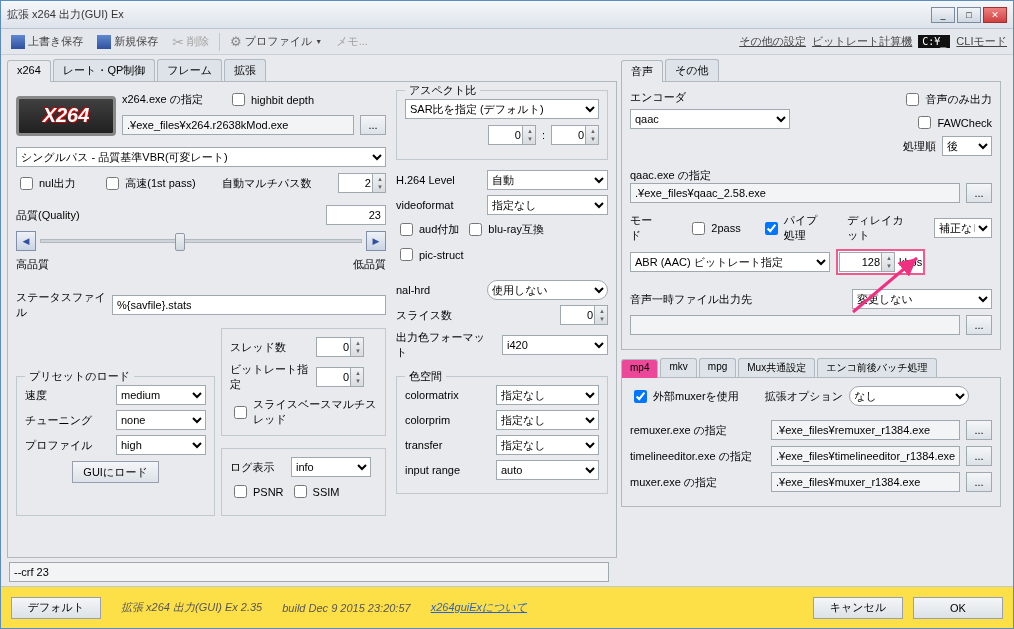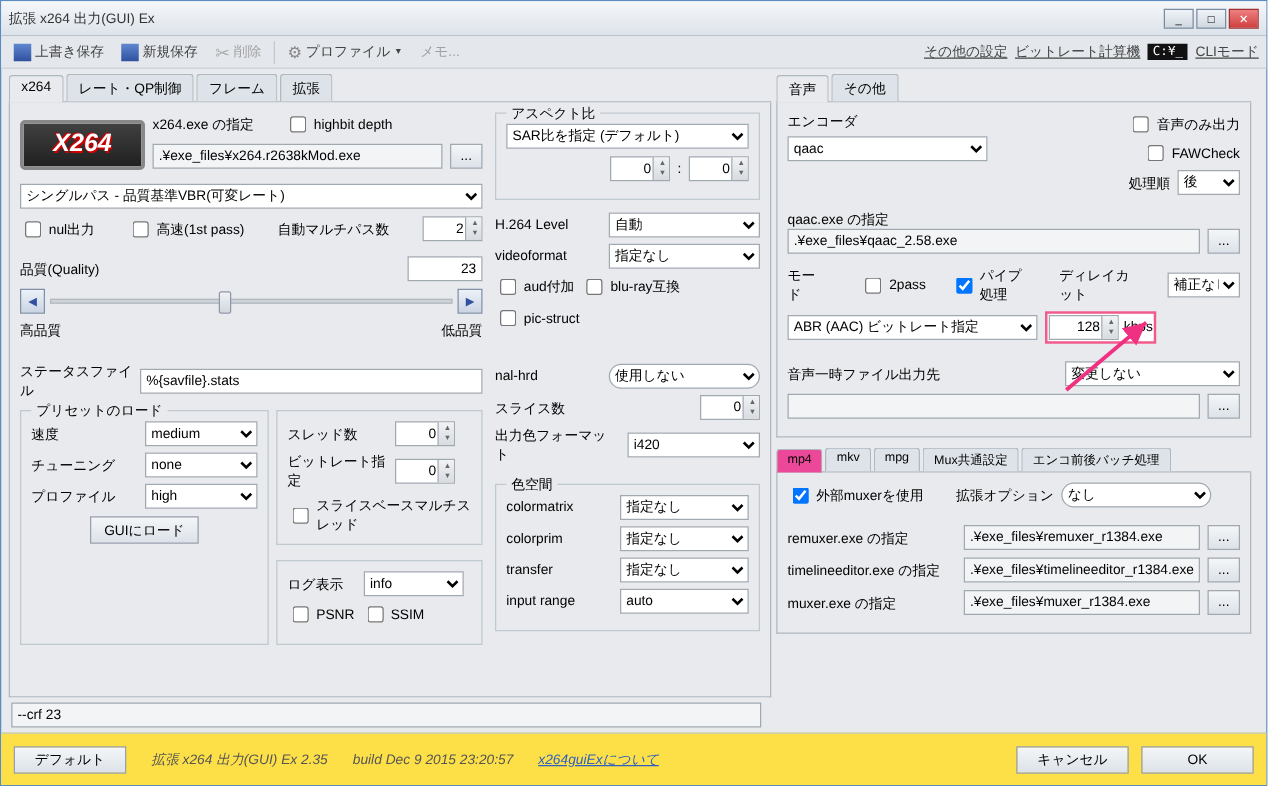--- a/index.html
+++ b/index.html
@@ -164,21 +164,21 @@
             <div class="row" style="justify-content:space-between;">
               <span>高品質</span>
               <span>低品質</span>
             </div>
             <div class="row" style="margin-top:18px;">
               <span style="width:90px;">ステータスファイル</span>
               <input class="txt-input" style="flex: 1 1 0%;" value="%{savfile}.stats">
             </div>
 
             <div class="half-grp" style="margin-top:8px;">
-              <div class="grp" style="flex:1;">
+              <div class="grp" style="flex:1;margin-top:48px;">
                 <span class="grp-title">プリセットのロード</span>
                 <div class="field-row">
                     <span class="field-label">速度</span>
                     <select style="width:90px;"><option>medium</option></select>
                   </div>
                 <div class="field-row">
                     <span class="field-label">チューニング</span>
                     <select style="width:90px;"><option>none</option></select>
                   </div>
                 <div class="field-row">
@@ -249,21 +249,21 @@
                   <input type="checkbox" style="">
                   <span>blu-ray互換</span>
                 </label>
             </div>
             <div class="row">
                 <label class="chk">
                   <input type="checkbox" style="">
                   <span>pic-struct</span>
                 </label>
               </div>
-            <div class="field-row" style="margin-top:27px;justify-content:flex-end;">
+            <div class="field-row" style="margin-top:16px;justify-content:flex-end;">
                 <span class="field-label">nal-hrd</span>
                 <select style="flex:1;border-radius:10px;"><option>使用しない</option></select>
               </div>
             <div class="field-row">
                 <span class="field-label">スライス数</span>
                 <span style="flex:1; text-align:right;"><span class="num-spin"><span>0</span><span class="spin-arrows">▲<br>▼</span></span></span>
               </div>
             <div class="field-row">
                 <span class="field-label" style="width:100px;">出力色フォーマット</span>
                 <select style="flex:1;"><option>i420</option></select>

